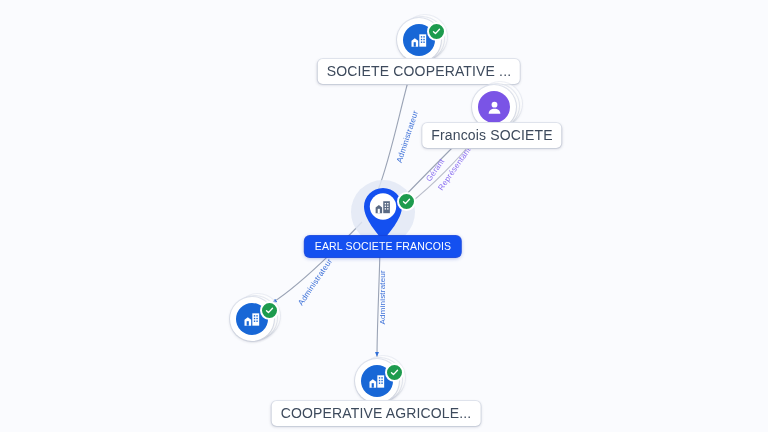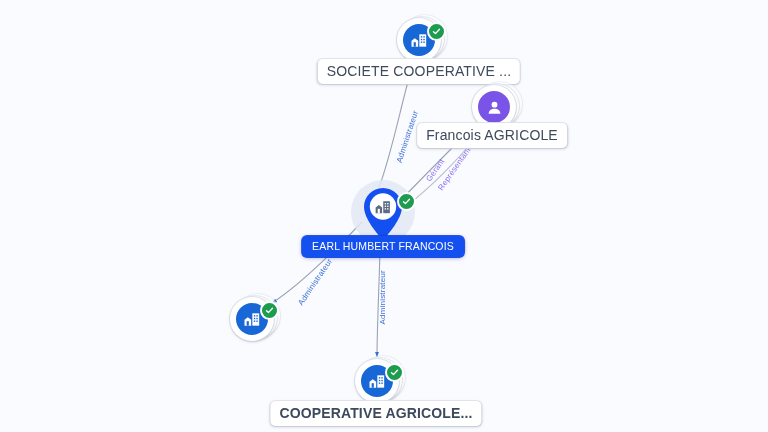--- a/index.html
+++ b/index.html
@@ -199,21 +199,21 @@
     <div class="stack s3"></div>
     <div class="stack s2"></div>
     <div class="stack s1"></div>
     <div class="disc person">
       <svg width="19" height="19" viewBox="0 0 24 24">
         <circle cx="12" cy="8.4" r="3.7" fill="#ffffff"></circle>
         <path d="M4.6 20c0-4.1 3.3-6.4 7.4-6.4s7.4 2.3 7.4 6.4z" fill="#ffffff"></path>
       </svg>
     </div>
   </div>
-  <div class="pill" style="left:492px; top:123px;">Francois AGRICOLE</div>
+  <div class="pill" style="left:492px; top:123px;">Francois SOCIETE</div>
 
   <div class="node" style="left:383px; top:212px;">
     <div class="pin-halo"></div>
     <div class="pin">
       <svg width="44" height="56" viewBox="0 0 44 56">
         <path d="M22 2C11.5 2 3 10.4 3 20.8 3 33.2 17.3 48.7 20.6 52.9a1.8 1.8 0 0 0 2.8 0C26.7 48.7 41 33.2 41 20.8 41 10.4 32.5 2 22 2z" fill="#1450f0"></path>
         <circle cx="22" cy="20.5" r="13.2" fill="#ffffff"></circle>
         <g transform="translate(12.2,11) scale(0.81)">
           <path d="M3 20h8v-7l-4-3.2L3 13v7z" fill="#5b6b84"></path>
           <path d="M12.4 20h8.2V5.2h-8.2V20z" fill="#5b6b84"></path>
@@ -226,21 +226,21 @@
           <rect x="5.6" y="14.6" width="2.6" height="5.4" fill="#ffffff"></rect>
         </g>
       </svg>
     </div>
     <div class="pin-badge">
       <svg width="9" height="9" viewBox="0 0 12 12">
         <path d="M2 6.3 L4.6 8.8 L10 3" stroke="#ffffff" stroke-width="1.8" fill="none" stroke-linecap="round" stroke-linejoin="round"></path>
       </svg>
     </div>
   </div>
-  <div class="pill selected" style="left:383px; top:236px;">EARL HUMBERT FRANCOIS</div>
+  <div class="pill selected" style="left:383px; top:236px;">EARL SOCIETE FRANCOIS</div>
 
   <div class="node" style="left:252px; top:319px;">
     <div class="stack s3"></div>
     <div class="stack s2"></div>
     <div class="stack s1"></div>
     <div class="disc company">
       <svg width="20" height="20" viewBox="0 0 24 24" fill="none">
         <path d="M3 20h8v-7l-4-3.2L3 13v7z" fill="#ffffff"></path>
         <path d="M12.4 20h8.2V5.2h-8.2V20z" fill="#ffffff"></path>
         <rect x="14.2" y="7.4" width="1.7" height="1.7" fill="#1867d6"></rect>
@@ -275,15 +275,15 @@
         <rect x="17.2" y="13.8" width="1.7" height="1.7" fill="#1867d6"></rect>
         <rect x="5.6" y="14.6" width="2.6" height="5.4" fill="#1867d6"></rect>
       </svg>
     </div>
     <div class="badge">
       <svg width="9" height="9" viewBox="0 0 12 12">
         <path d="M2 6.3 L4.6 8.8 L10 3" stroke="#ffffff" stroke-width="1.8" fill="none" stroke-linecap="round" stroke-linejoin="round"></path>
       </svg>
     </div>
   </div>
-  <div class="pill" style="left:376px; top:401px;font-weight:bold;">COOPERATIVE AGRICOLE...</div>
+  <div class="pill" style="left:376px; top:401px;">COOPERATIVE AGRICOLE...</div>
 
 </div>
 
 </body></html>

